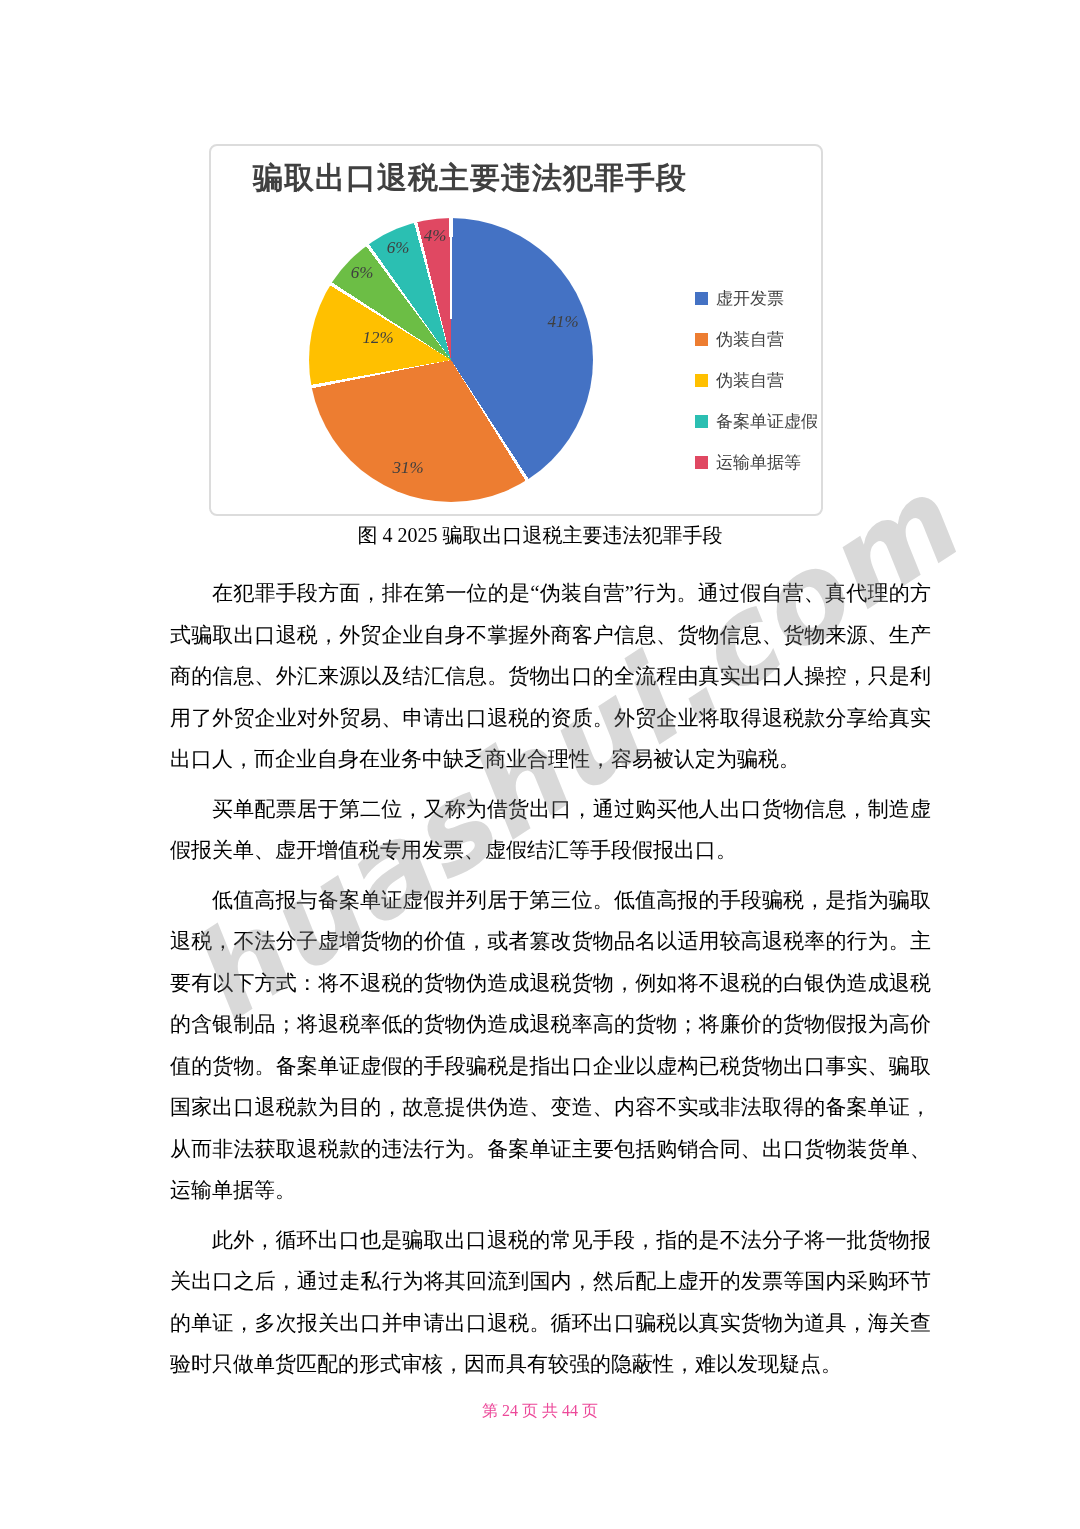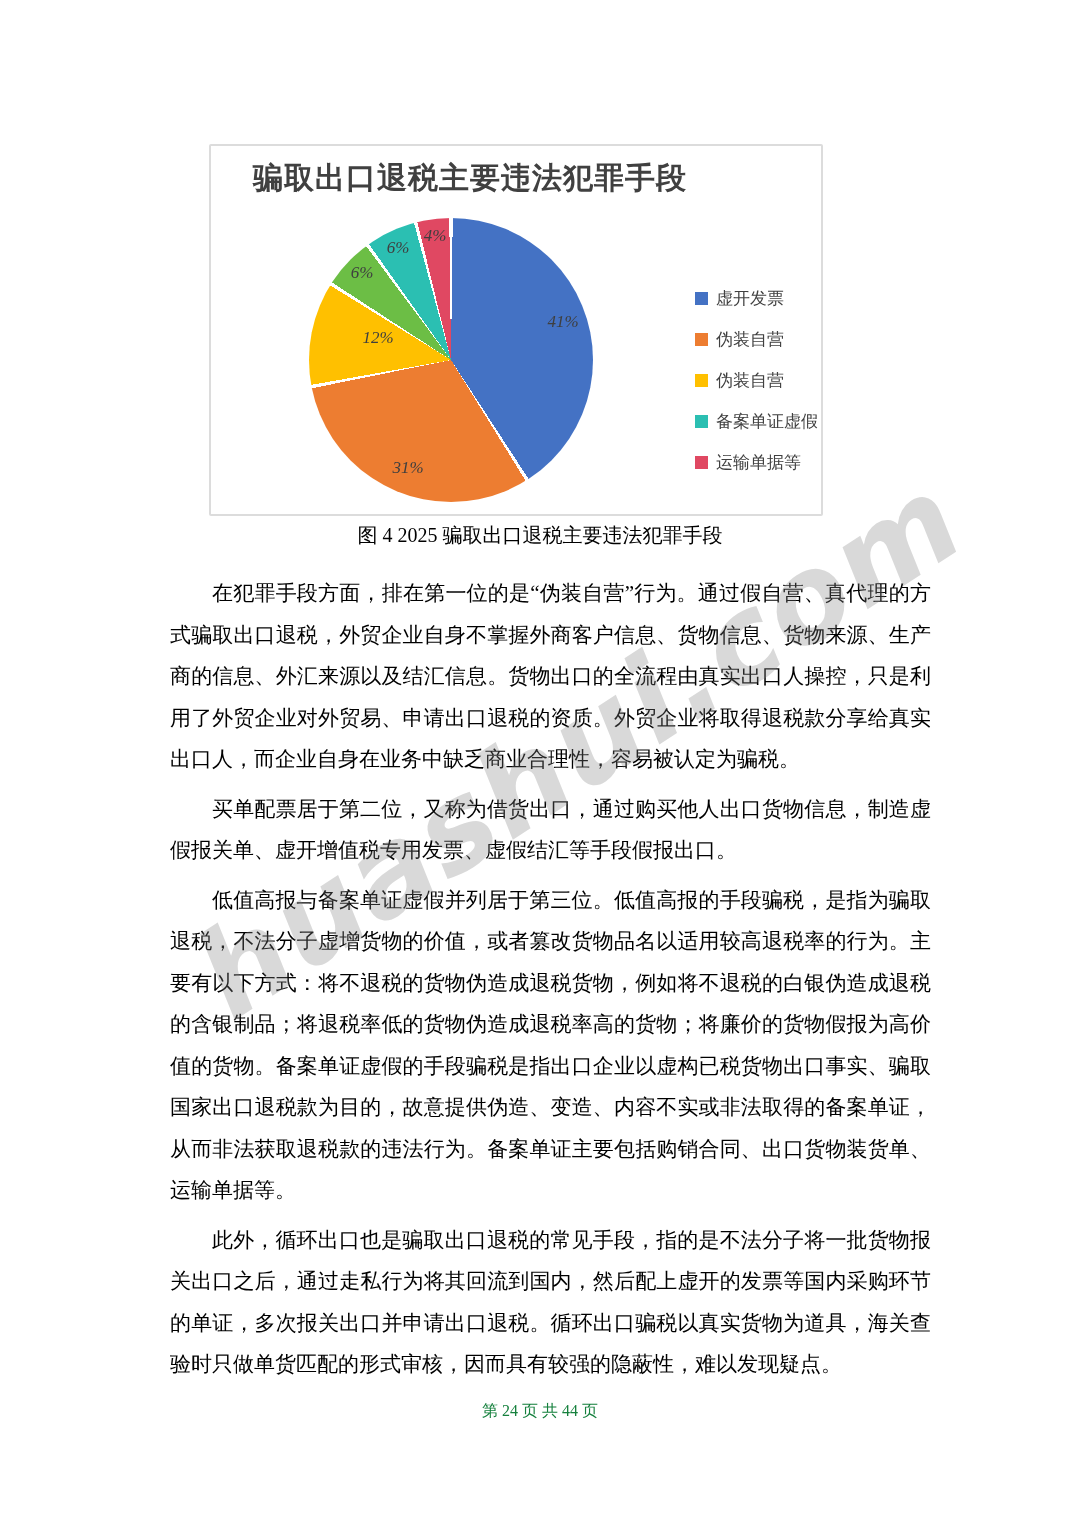--- a/index.html
+++ b/index.html
@@ -13,21 +13,21 @@
     color: #000;
   }
 
   
   .chart-box {
     position: absolute;
     left: 209px; top: 144px;
     width: 614px; height: 372px;
     background: #ffffff;
     border: 2px solid #DCDCDC;
-    border-radius: 2px;
+    border-radius: 8px;
     box-sizing: border-box;
   }
   .chart-title {
     position: absolute;
     left: 0; top: 12px;
     width: 518px;
     text-align: center;
     font-size: 30px;
     font-weight: bold;
     letter-spacing: 1px;
@@ -112,21 +112,21 @@
     text-indent: 2em;
   }
 
   
   .page-footer {
     position: absolute;
     left: 0; right: 0;
     top: 1401px;
     text-align: center;
     font-size: 16px;
-    color: #15803d;
+    color: #ec4899;
   }
 </style>
 </head>
 <body>
 
 <div class="page">
 
   <div class="chart-box">
     <div class="chart-title">骗取出口退税主要违法犯罪手段</div>
 

